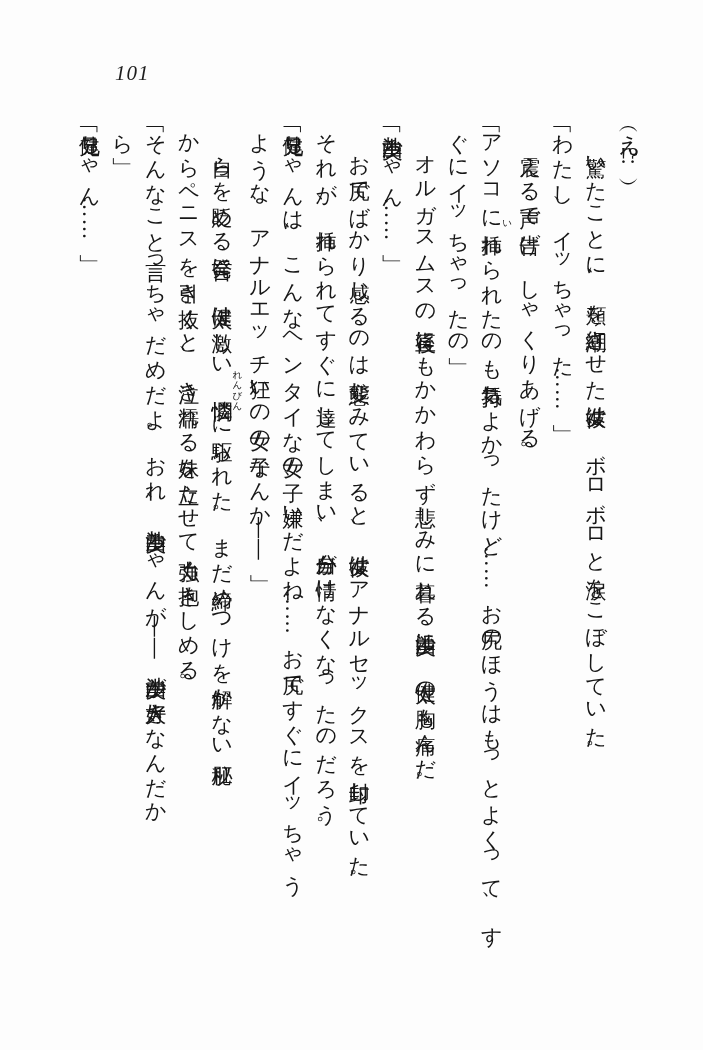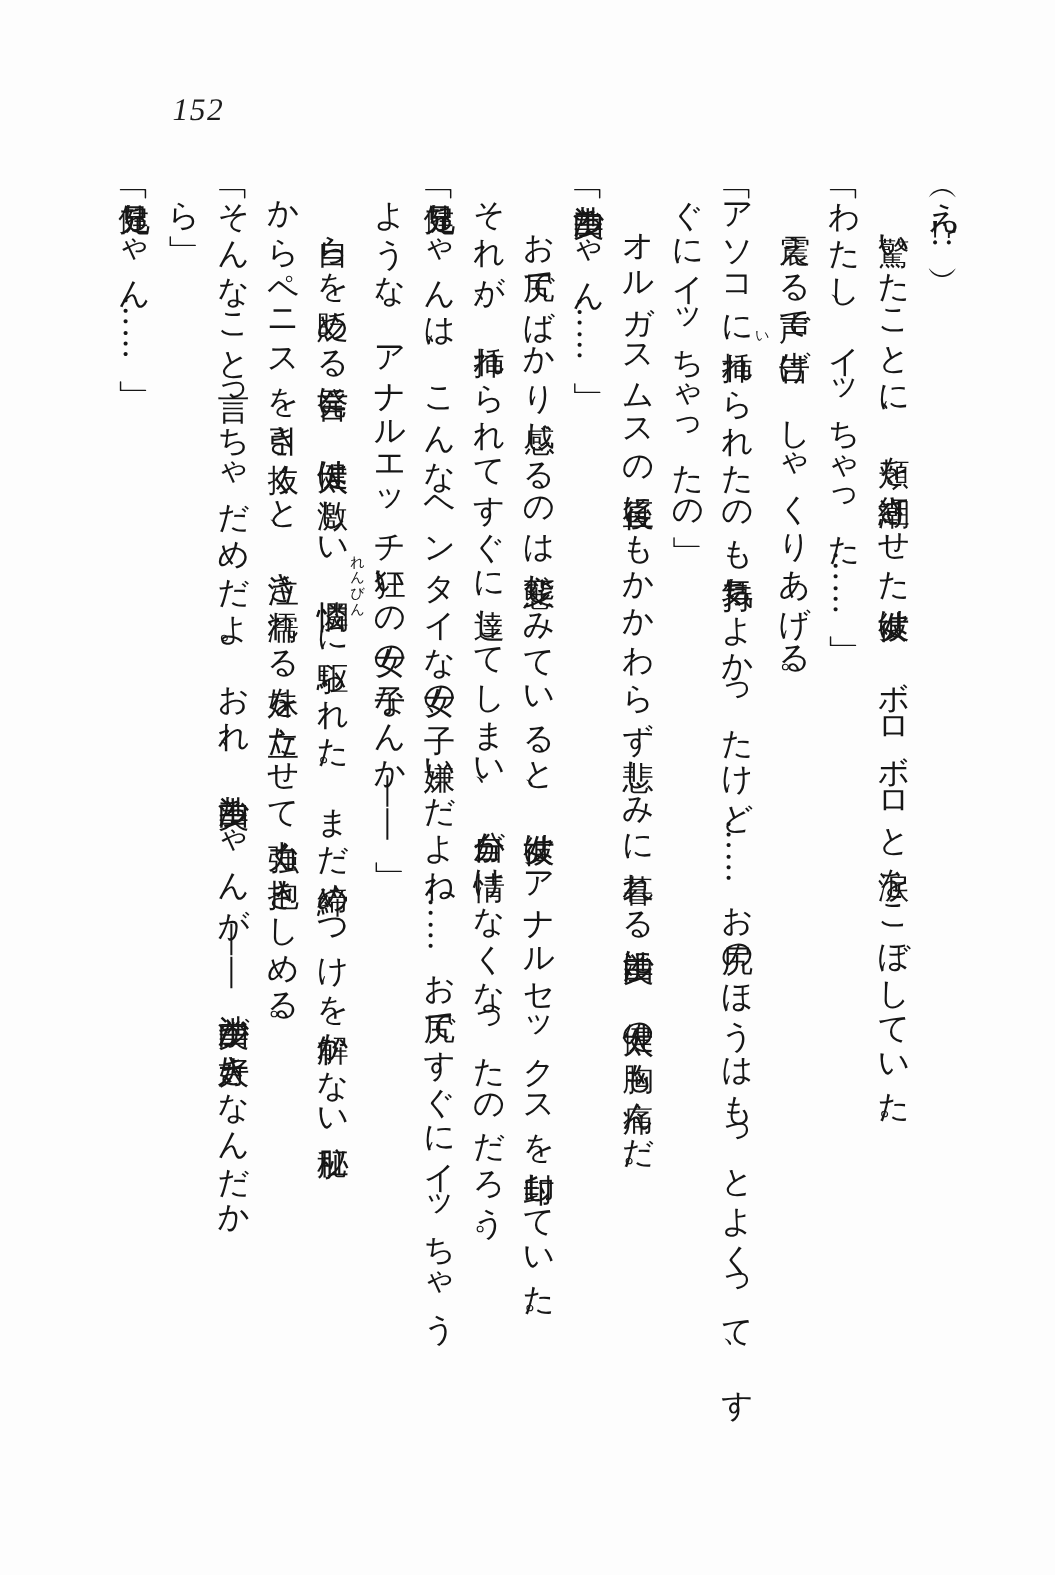--- a/index.html
+++ b/index.html
@@ -42,21 +42,21 @@
     font-size: 9.5px;
     letter-spacing: 0;
     font-family: "DejaVu Serif", "Liberation Serif", serif;
   }
   .tcy { text-combine-upright: all; }
 </style>
 </head>
 <body>
 
 <div class="page">
-  <div class="page-number">152</div>
+  <div class="page-number">101</div>
   <div class="text-block" id="text-block">
       <p class="line">（え<span class="tcy">!?</span>）</p>
       <p class="line indent">驚いたことに、頬を紅潮させた彼女は、ボロボロと涙をこぼしていた。</p>
       <p class="line">「わたし、イッちゃった……」</p>
       <p class="line indent">震える声で告げ、しゃくりあげる。</p>
       <p class="line">「アソコに<ruby>挿<rt>い</rt></ruby>れられたのも気持ちよかったけど……お尻のほうはもっとよくって、す</p>
       <p class="line">ぐにイッちゃったの」</p>
       <p class="line indent">オルガスムスの直後にもかかわらず悲しみに暮れる沙由美に、健太の胸も痛んだ。</p>
       <p class="line">「沙由美ちゃん……」</p>
       <p class="line indent">お尻でばかり感じるのは変態じみていると、彼女はアナルセックスを封印していた。</p>

